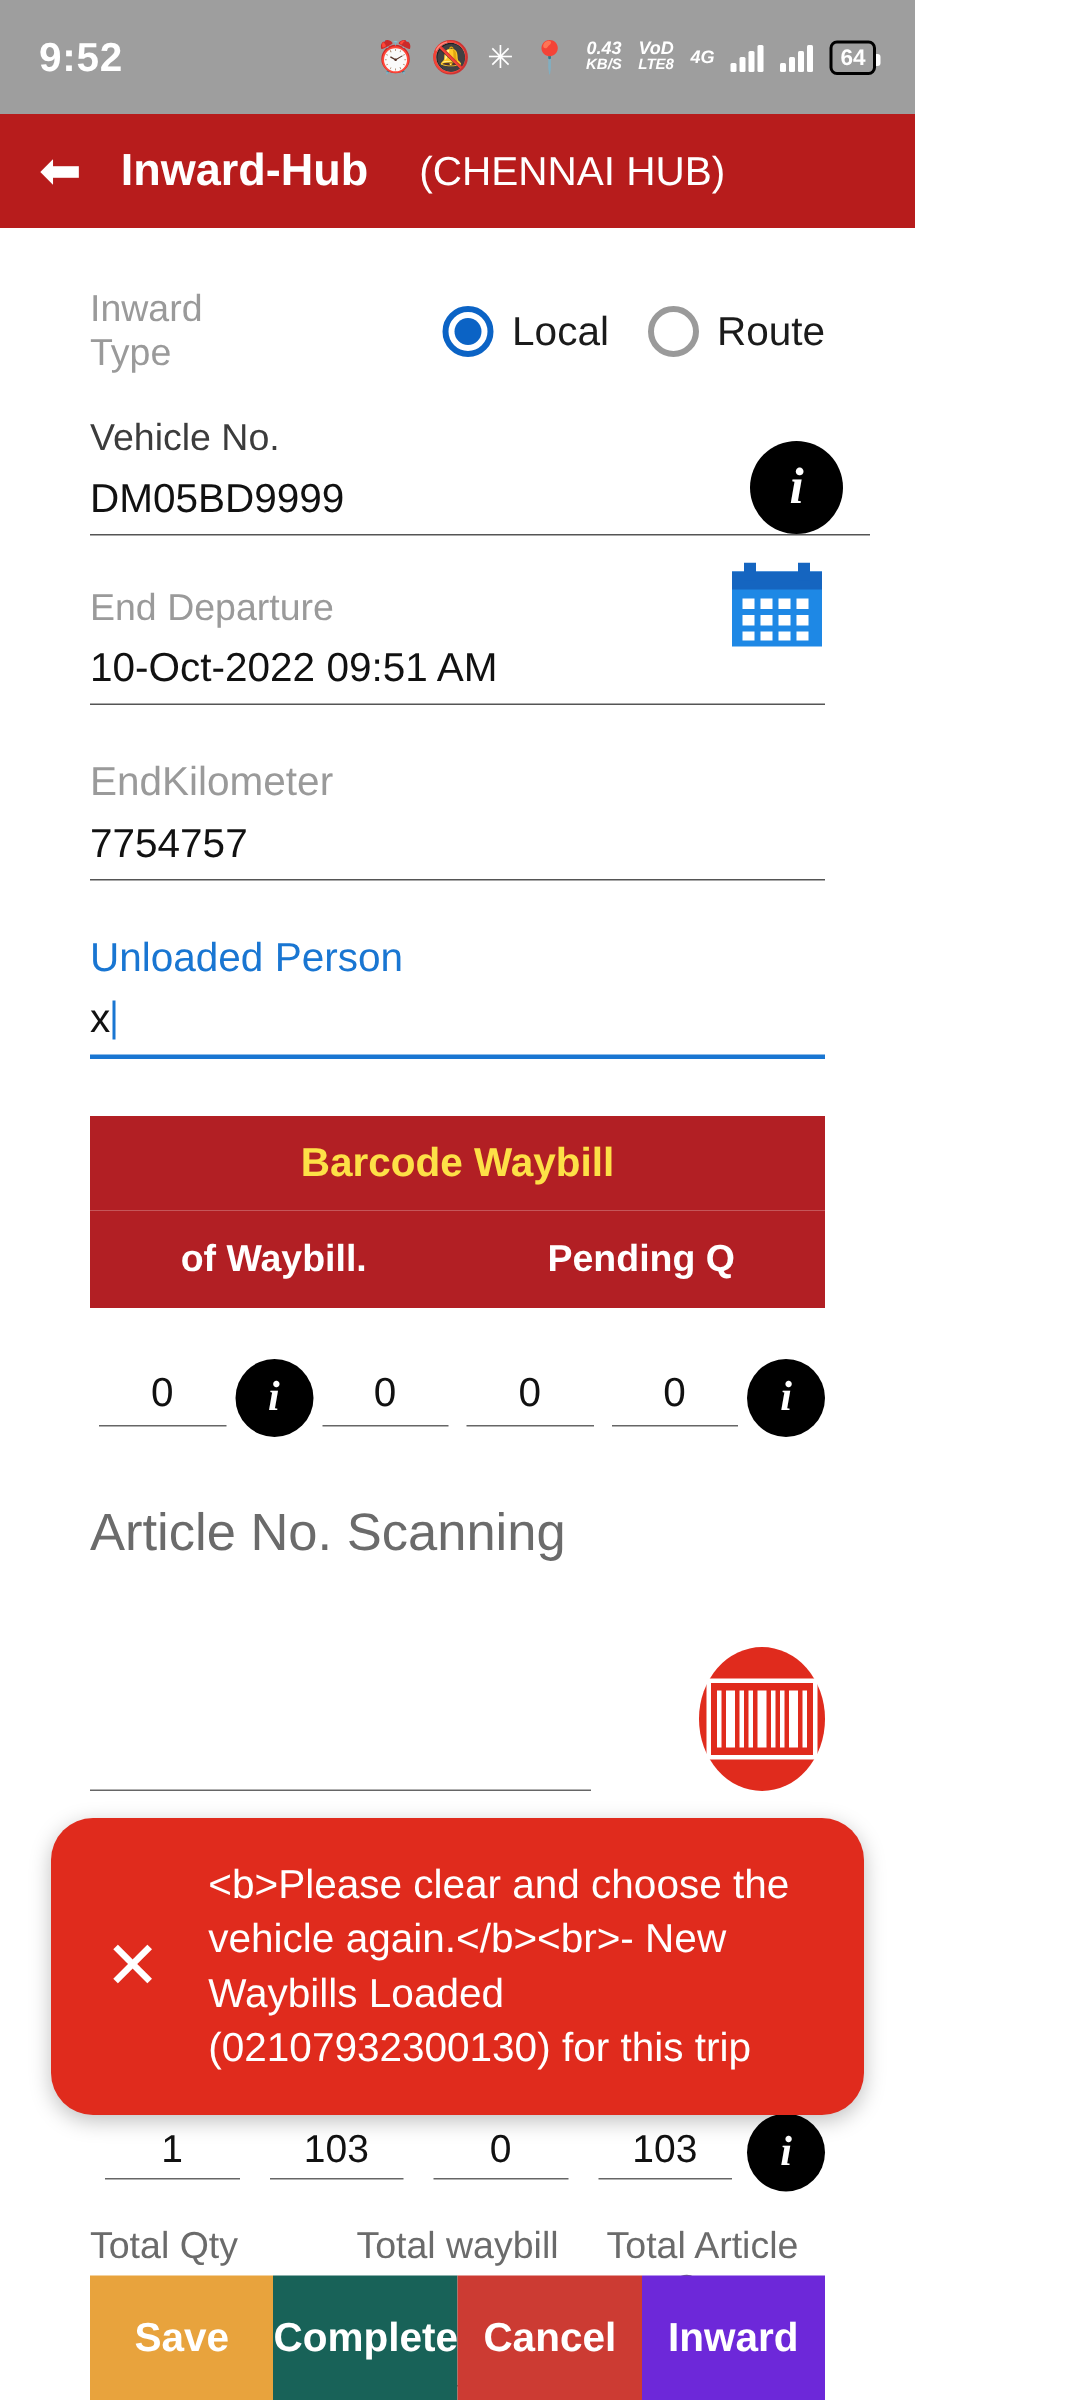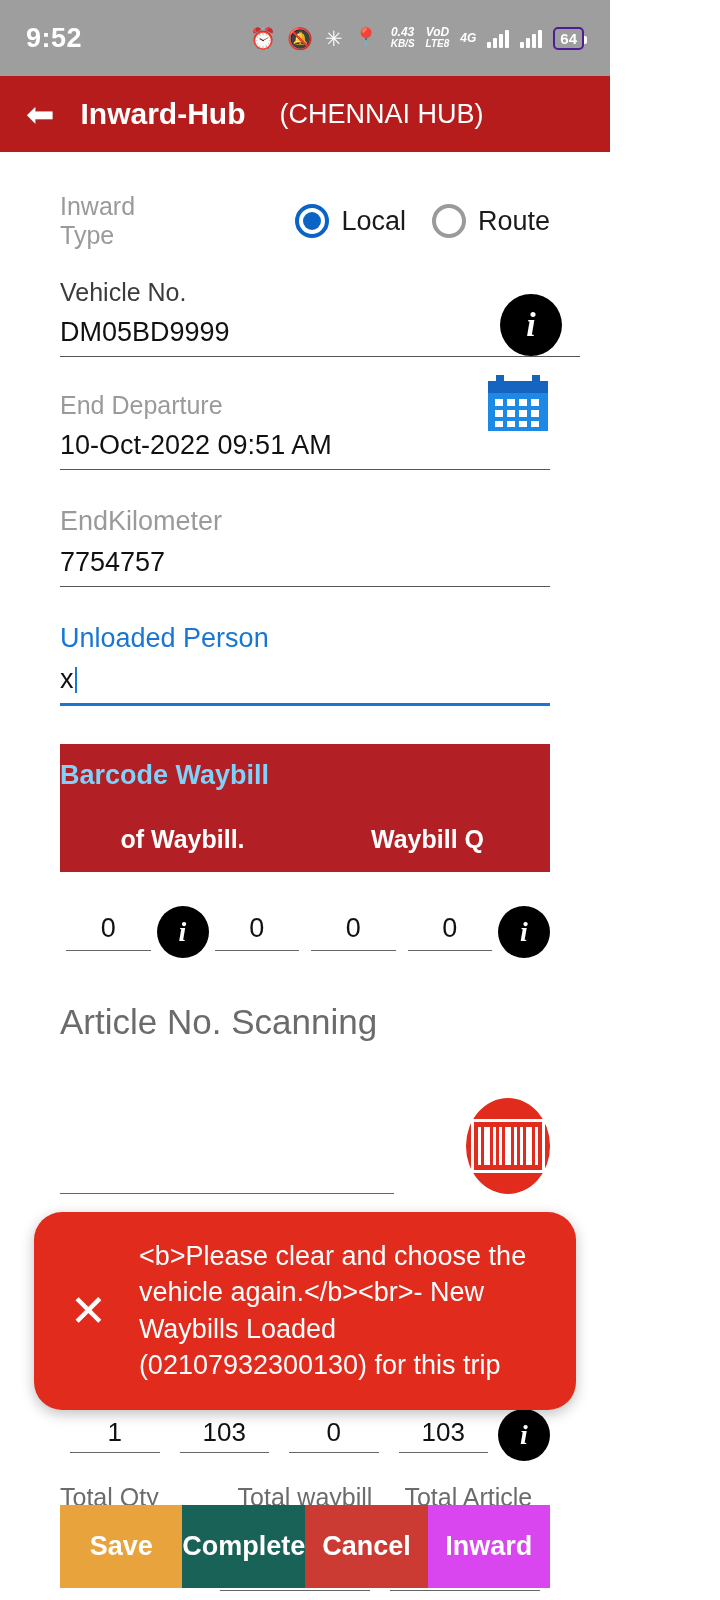--- a/index.html
+++ b/index.html
@@ -20,21 +20,21 @@
   .status-time { font-size: 27px; font-weight: 600; letter-spacing: .5px; }
   .status-icons { display:flex; align-items:center; gap: 11px; }
   .status-icons .ic { font-size: 21px; line-height: 1; }
   .net-label { font-size: 12px; line-height: 1.05; text-align:center; font-weight:700;font-style:italic; }
   .net-label small { display:block; font-size: 10px; font-weight:700; }
   .bars { display:flex; align-items:flex-end; gap:2px; height:20px; }
   .bars i { display:block; width:4px; background:#fff; border-radius:1px; }
   .bars i:nth-child(1){height:6px}.bars i:nth-child(2){height:10px}
   .bars i:nth-child(3){height:14px}.bars i:nth-child(4){height:18px}
   .battery {
-    border:2px solid #4c1d95; border-radius:5px; padding:1px 5px; font-size:15px;
+    border:2px solid #000000; border-radius:5px; padding:1px 5px; font-size:15px;
     position:relative; font-weight:600;
   }
   .battery:after{content:"";position:absolute;right:-5px;top:7px;width:3px;height:8px;background:#fff;border-radius:0 2px 2px 0;}
 
   
   .appbar {
     height: 76px; background: #b71c1c; color:#fff;
     display:flex; align-items:center; padding: 0 26px; gap: 26px;
   }
   .back-arrow { font-size: 34px; line-height:1; }
@@ -68,21 +68,21 @@
 
   .info-badge {
     position:absolute; width:62px;height:62px;border-radius:50%;
     background:#000;color:#fff;display:flex;align-items:center;justify-content:center;
     font-size:34px; font-weight:700; font-style: italic; font-family:"Liberation Serif", serif;
   }
   .cal-icon { position:absolute; right:0; top:-16px; width:64px;height:58px; }
 
   
   .section-bar {
-    background:#b21f24; color:#7dd3fc; text-align:left;
+    background:#b21f24; color:#fde047; text-align:center;
     font-size:27px; font-weight:700; padding: 16px 0; margin-top: 38px;
   }
   .table-head {
     background:#b21f24; color:#fff; display:flex; font-size:25px; font-weight:700;
     padding: 18px 0; justify-content: space-between;
   }
   .table-head span { flex:1; text-align:center; white-space:nowrap; }
   .table-row { display:flex; align-items:center; margin-top: 34px; gap: 0; }
   .cell {
     flex:1; text-align:center; font-size:27px; color:#111;
@@ -122,26 +122,26 @@
   .toast {
     position:absolute; left: 34px; right: 34px; top: 1212px;
     background:#e02b1d; color:#fff; border-radius: 28px;
     display:flex; align-items:center; gap: 26px; padding: 26px 30px;
     box-shadow: 0 4px 14px rgba(0,0,0,.25);
   }
   .toast-close { font-size: 44px; line-height:1; font-weight:300; flex:0 0 auto; padding: 0 6px;}
   .toast-msg { font-size: 27px; line-height: 1.35; }
 
   
-  .btnbar { position:absolute; left:60px; right:60px; bottom: 12px; display:flex; }
+  .btnbar { position:absolute; left:60px; right:60px; bottom: 0; display:flex; }
   .btn { flex:1; text-align:center; color:#fff; font-size:27px; font-weight:700; padding: 26px 0; }
   .btn.save { background:#e8a33d; }
   .btn.complete { background:#186258; }
   .btn.cancel { background:#cc3b33; }
-  .btn.inward { background:#d946ef; }
+  .btn.inward { background:#6d28d9; }
 </style>
 </head>
 <body>
 
 <div class="phone">
 
   <div class="statusbar">
     <div class="status-time">9:52</div>
     <div class="status-icons">
       <span class="ic">⏰</span>
@@ -232,21 +232,21 @@
     </div>
 
     <div class="field" style="margin-top:36px;">
       <span class="flabel label-blue" style="font-size:27px;">Unloaded Person</span>
       <div class="finput blue"><span>x</span><span class="caret"></span></div>
     </div>
 
     <div class="section-bar">Barcode Waybill</div>
     <div class="table-head">
       <span>of Waybill.</span>
-      <span>Waybill Q</span>
+      <span>Pending Q</span>
     </div>
     <div class="table-row">
       <div class="cell">0</div>
       <div class="cell-badge">i</div>
       <div class="cell">0</div>
       <div class="cell">0</div>
       <div class="cell">0</div>
       <div class="cell-badge">i</div>
     </div>
 

